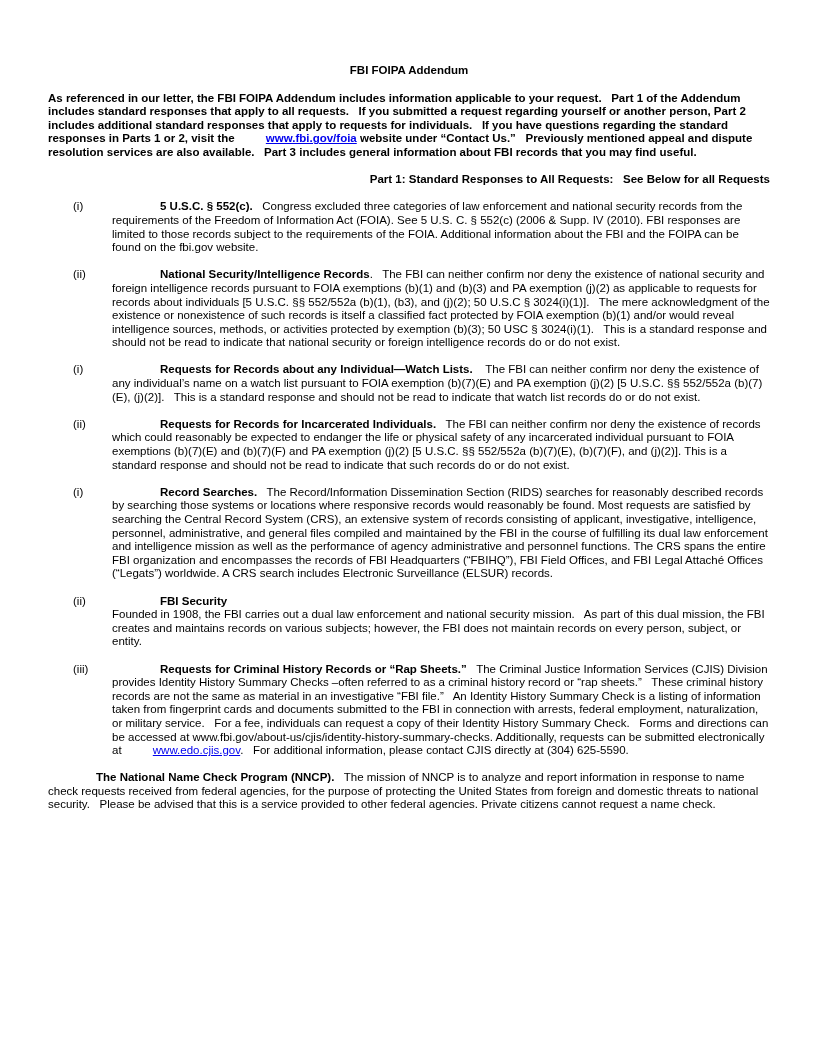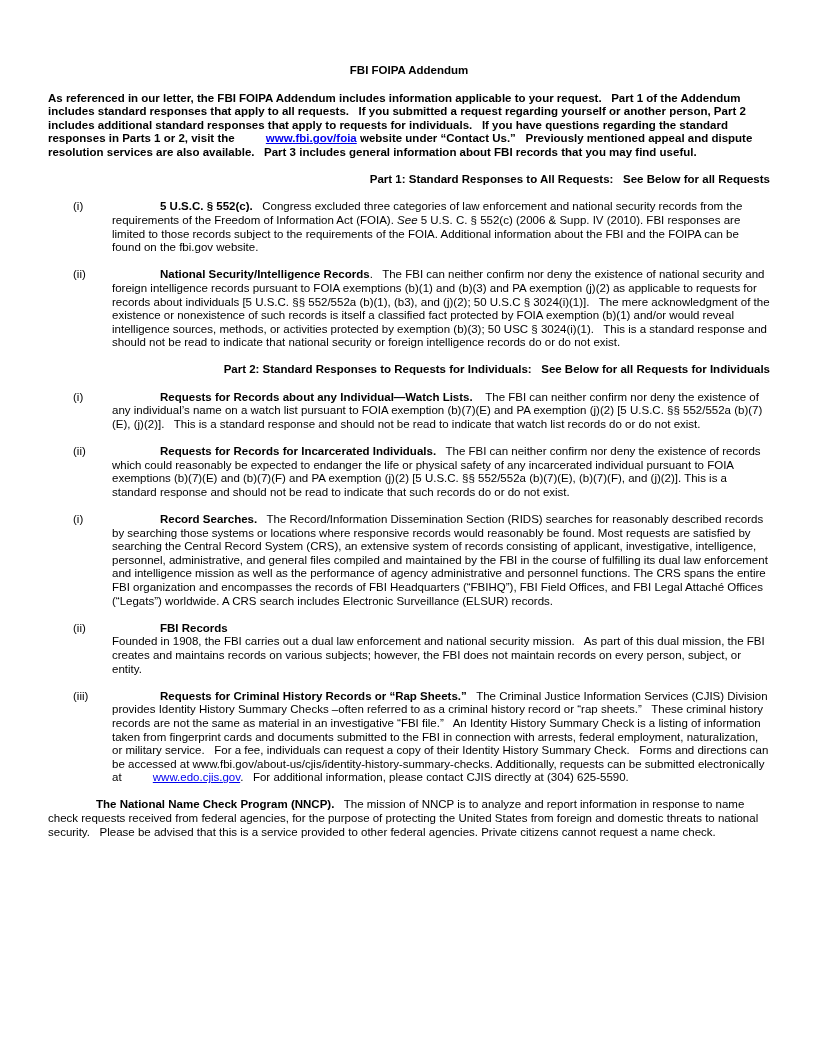--- a/index.html
+++ b/index.html
@@ -40,21 +40,21 @@
   .marker {
     flex: 0 0 39px;
     margin-left: 25px;
     white-space: pre-wrap;
   }
   .itembody {
     flex: 1;
     white-space: pre-wrap;
   }
   .lead { font-weight: bold; padding-left: 48px; }
-  .see { font-style: italic; }
+  .see { }
   a.doclink {
     color: #0000EE;
     text-decoration: underline;
     cursor: pointer;
     padding-left: 28px;
   }
 </style>
 </head>
 <body>
 
@@ -69,41 +69,40 @@
   <div class="item">
     <span class="marker">(i)</span>
     <span class="itembody"><span class="lead">5 U.S.C. § 552(c).</span><span>   Congress excluded three categories of law enforcement and national security records from the requirements of the Freedom of Information Act (FOIA). </span><span class="see">See</span><span> 5 U.S. C. § 552(c) (2006 &amp; Supp. IV (2010). FBI responses are limited to those records subject to the requirements of the FOIA. Additional information about the FBI and the FOIPA can be found on the fbi.gov website.</span></span>
   </div>
 
   <div class="item">
     <span class="marker">(ii)</span>
     <span class="itembody"><span class="lead">National Security/Intelligence Records</span><span>.   The FBI can neither confirm nor deny the existence of national security and foreign intelligence records pursuant to FOIA exemptions (b)(1) and (b)(3) and PA exemption (j)(2) as applicable to requests for records about individuals [5 U.S.C. §§ 552/552a (b)(1), (b3), and (j)(2); 50 U.S.C § 3024(i)(1)].   The mere acknowledgment of the existence or nonexistence of such records is itself a classified fact protected by FOIA exemption (b)(1) and/or would reveal intelligence sources, methods, or activities protected by exemption (b)(3); 50 USC § 3024(i)(1).   This is a standard response and should not be read to indicate that national security or foreign intelligence records do or do not exist.</span></span>
   </div>
 
-  <div class="heading">Part 2: Standard Responses to Requests for Individuals:   See Below for all Requests for Individuals</div>
 
   <div class="item">
     <span class="marker">(i)</span>
     <span class="itembody"><span class="lead">Requests for Records about any Individual—Watch Lists.</span><span>    The FBI can neither confirm nor deny the existence of any individual’s name on a watch list pursuant to FOIA exemption (b)(7)(E) and PA exemption (j)(2) [5 U.S.C. §§ 552/552a (b)(7)(E), (j)(2)].   This is a standard response and should not be read to indicate that watch list records do or do not exist.</span></span>
   </div>
 
   <div class="item">
     <span class="marker">(ii)</span>
     <span class="itembody"><span class="lead">Requests for Records for Incarcerated Individuals.</span><span>   The FBI can neither confirm nor deny the existence of records which could reasonably be expected to endanger the life or physical safety of any incarcerated individual pursuant to FOIA exemptions (b)(7)(E) and (b)(7)(F) and PA exemption (j)(2) [5 U.S.C. §§ 552/552a (b)(7)(E), (b)(7)(F), and (j)(2)]. This is a standard response and should not be read to indicate that such records do or do not exist.</span></span>
   </div>
 
 
   <div class="item">
     <span class="marker">(i)</span>
     <span class="itembody"><span class="lead">Record Searches.</span><span>   The Record/Information Dissemination Section (RIDS) searches for reasonably described records by searching those systems or locations where responsive records would reasonably be found. Most requests are satisfied by searching the Central Record System (CRS), an extensive system of records consisting of applicant, investigative, intelligence, personnel, administrative, and general files compiled and maintained by the FBI in the course of fulfilling its dual law enforcement and intelligence mission as well as the performance of agency administrative and personnel functions. The CRS spans the entire FBI organization and encompasses the records of FBI Headquarters (“FBIHQ”), FBI Field Offices, and FBI Legal Attaché Offices (“Legats”) worldwide. A CRS search includes Electronic Surveillance (ELSUR) records.</span></span>
   </div>
 
   <div class="item">
     <span class="marker">(ii)</span>
-    <span class="itembody"><span class="lead">FBI Records</span><div>Founded in 1908, the FBI carries out a dual law enforcement and national security mission.   As part of this dual mission, the FBI creates and maintains records on various subjects; however, the FBI does not maintain records on every person, subject, or entity.</div></span>
+    <span class="itembody"><span class="lead">FBI Security</span><div>Founded in 1908, the FBI carries out a dual law enforcement and national security mission.   As part of this dual mission, the FBI creates and maintains records on various subjects; however, the FBI does not maintain records on every person, subject, or entity.</div></span>
   </div>
 
   <div class="item">
     <span class="marker">(iii)</span>
     <span class="itembody"><span class="lead">Requests for Criminal History Records or “Rap Sheets.”</span><span>   The Criminal Justice Information Services (CJIS) Division provides Identity History Summary Checks –often referred to as a criminal history record or “rap sheets.”   These criminal history records are not the same as material in an investigative “FBI file.”   An Identity History Summary Check is a listing of information taken from fingerprint cards and documents submitted to the FBI in connection with arrests, federal employment, naturalization, or military service.   For a fee, individuals can request a copy of their Identity History Summary Check.   Forms and directions can be accessed at www.fbi.gov/about-us/cjis/identity-history-summary-checks. Additionally, requests can be submitted electronically at </span><a class="doclink">www.edo.cjis.gov</a><span>.   For additional information, please contact CJIS directly at (304) 625-5590.</span></span>
   </div>
 
   <p class="para"><span class="lead">The National Name Check Program (NNCP).</span><span>   The mission of NNCP is to analyze and report information in response to name check requests received from federal agencies, for the purpose of protecting the United States from foreign and domestic threats to national security.   Please be advised that this is a service provided to other federal agencies. Private citizens cannot request a name check.</span></p>
 
 </div>

